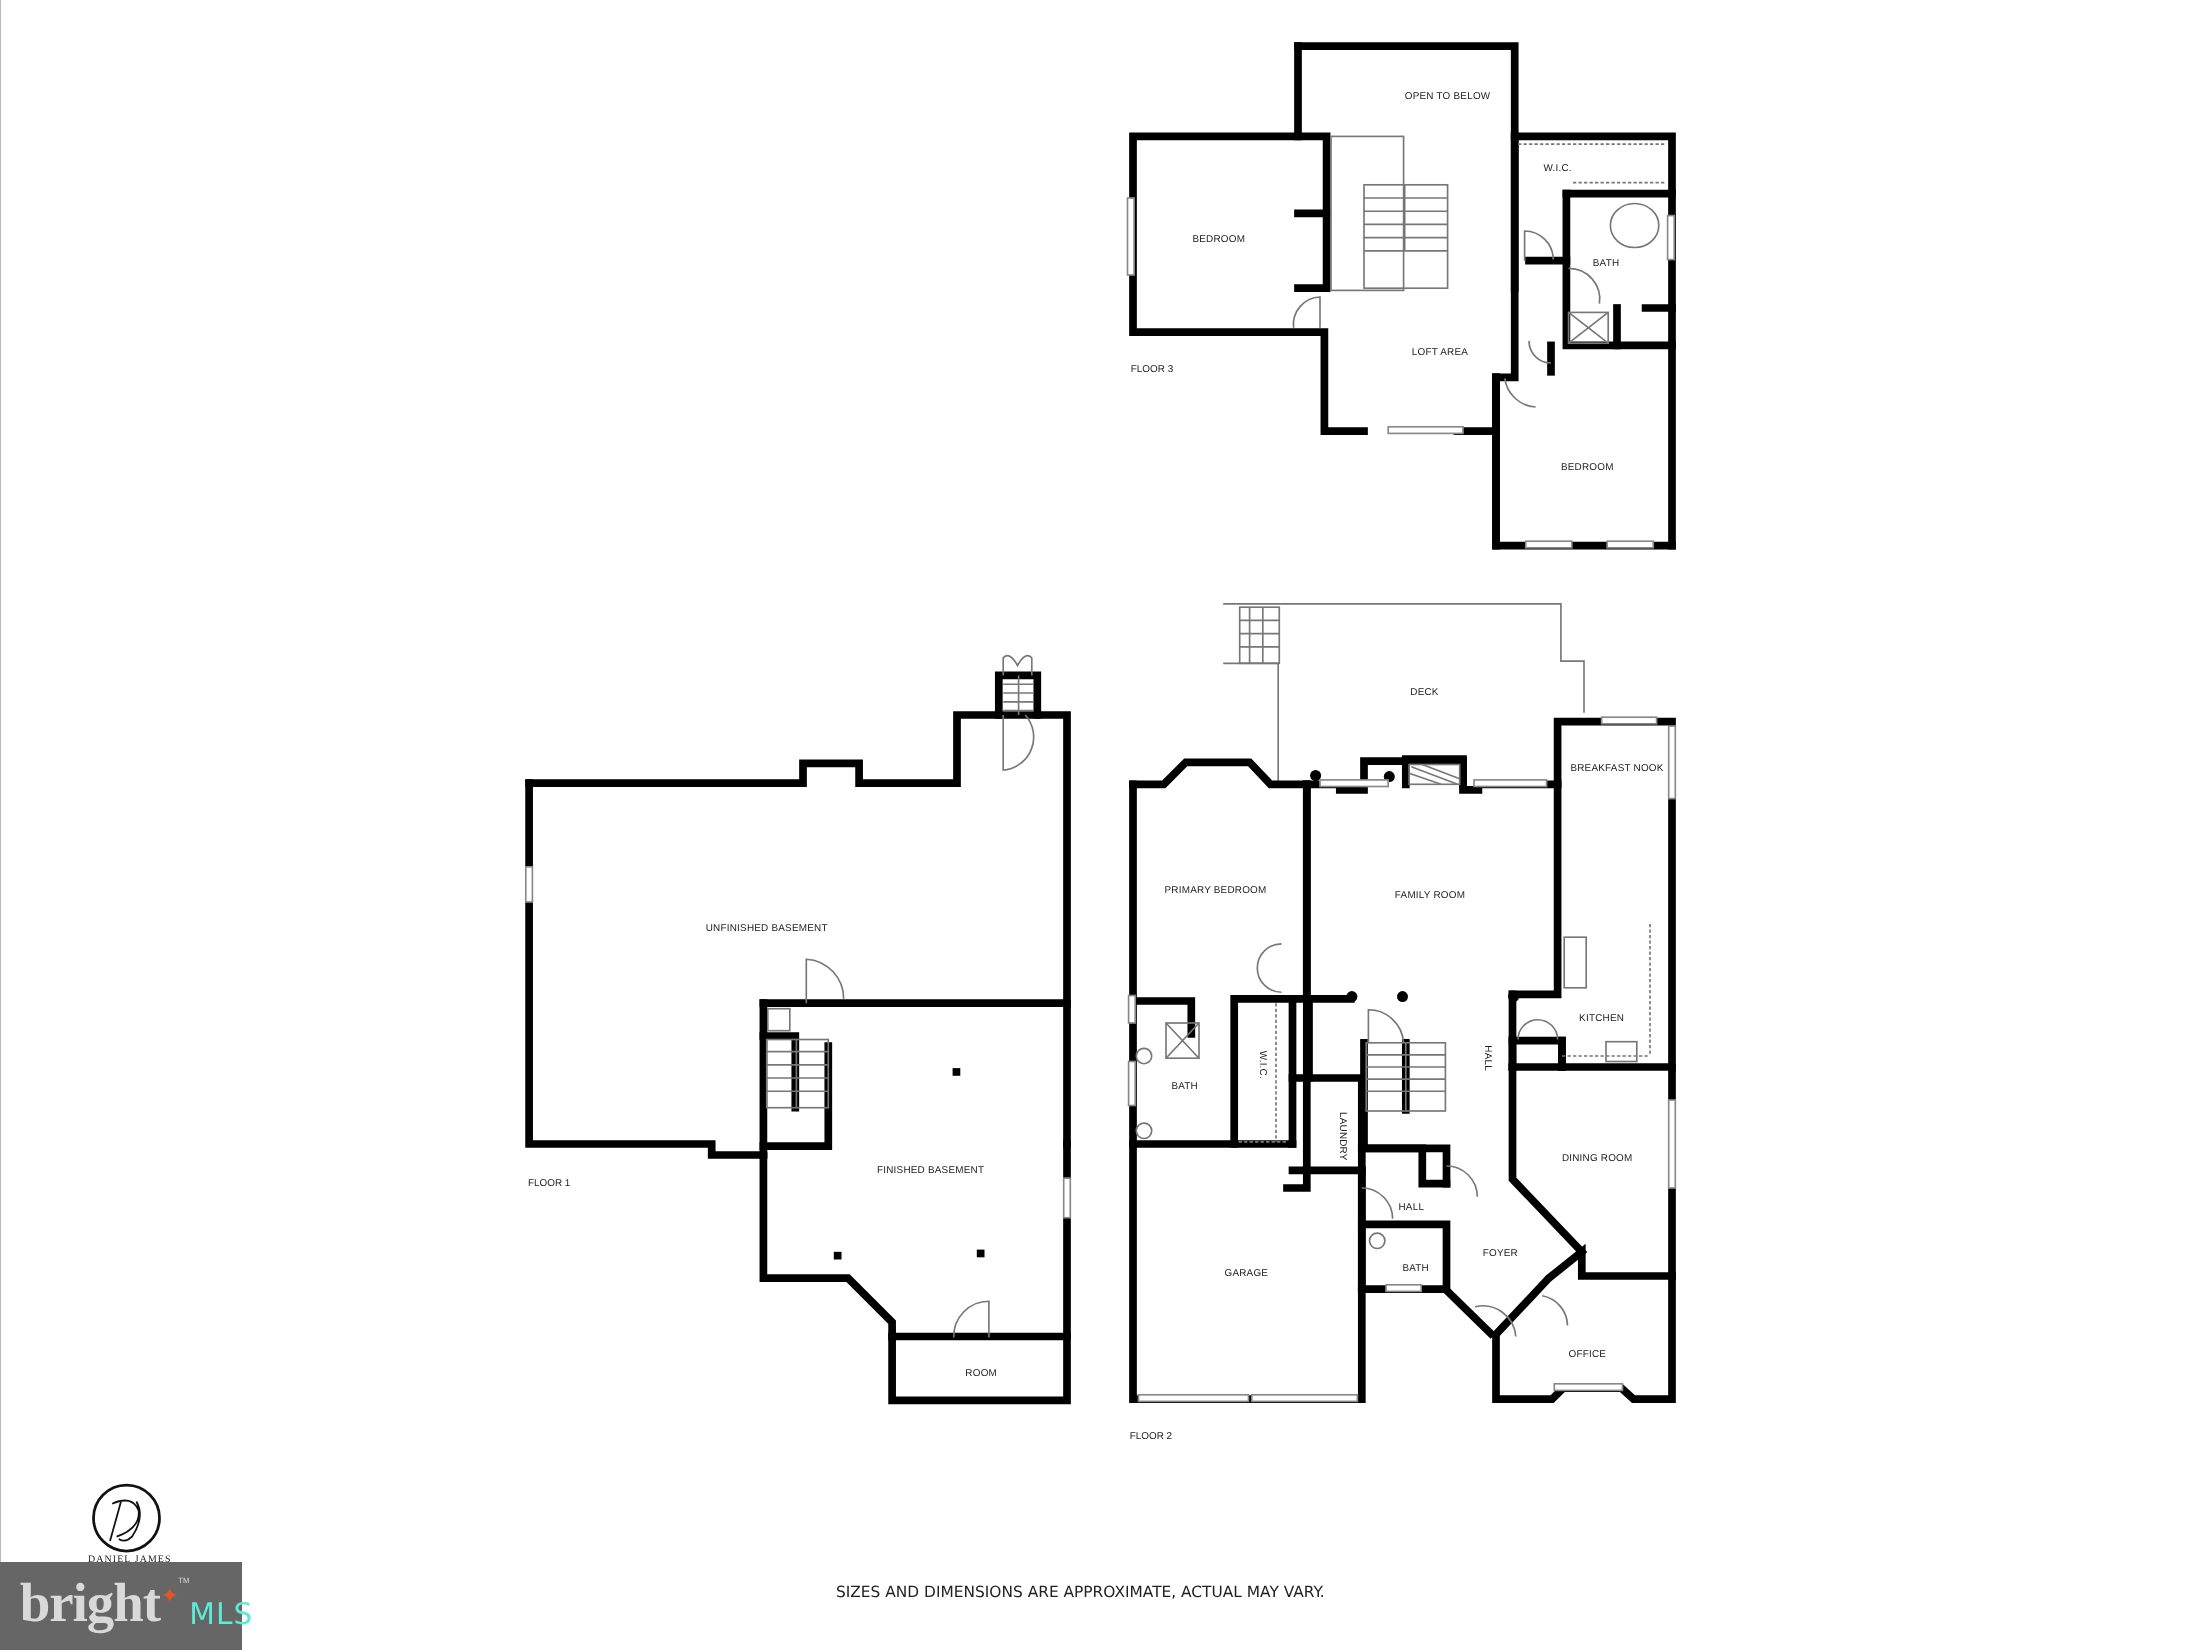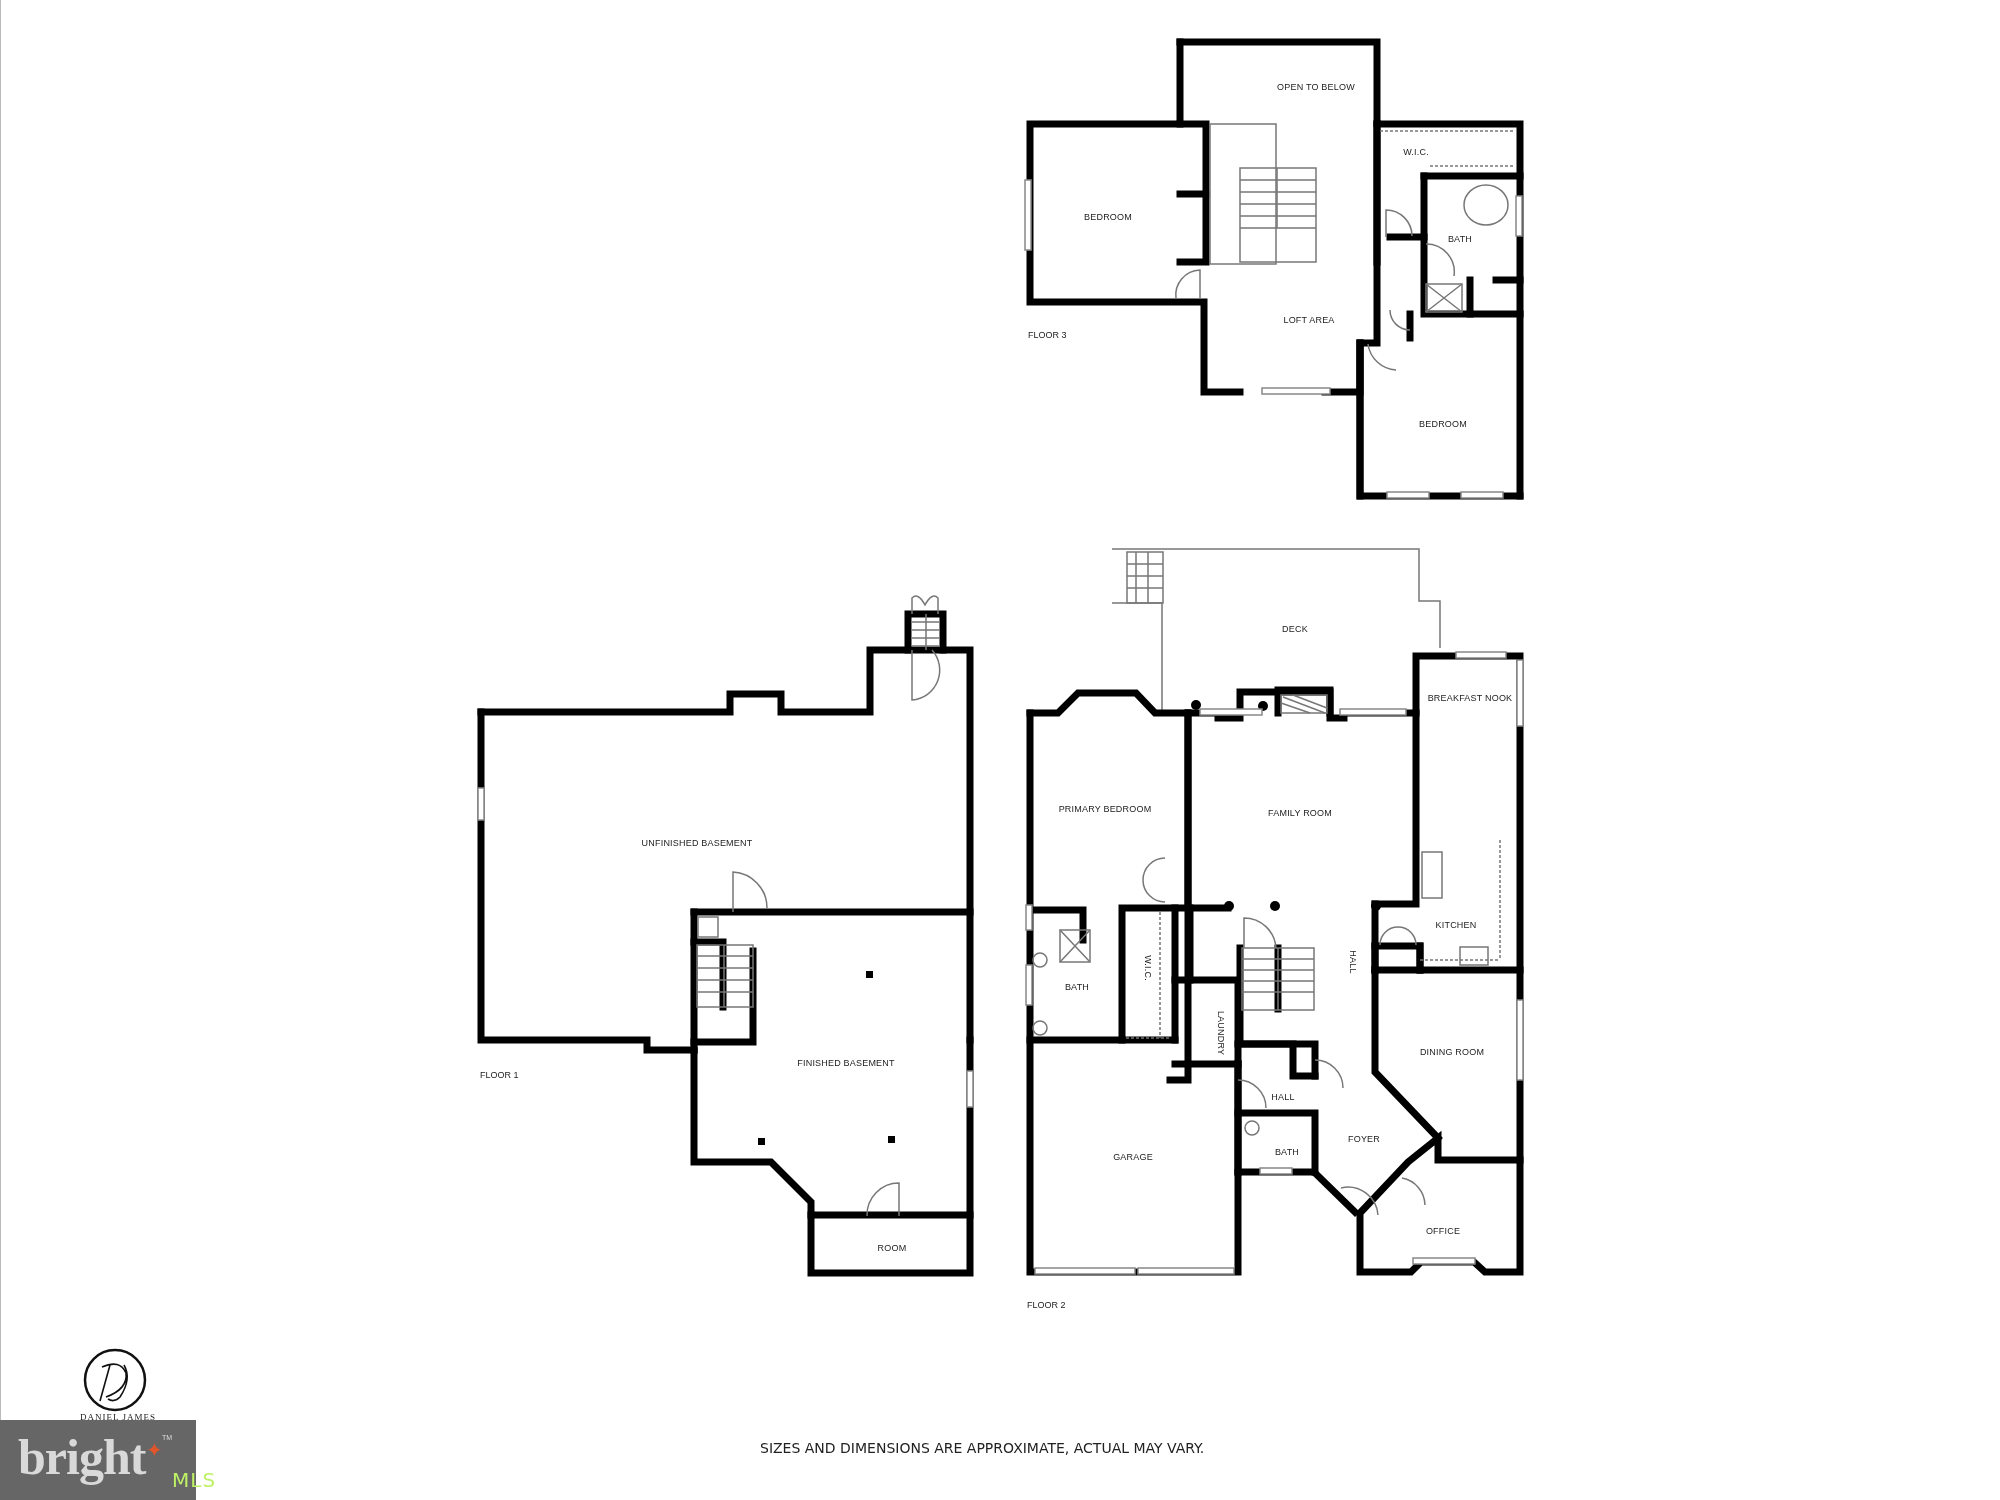--- a/index.html
+++ b/index.html
@@ -10,26 +10,26 @@
   .thin { stroke: #777; stroke-width: 1.5; fill: none; }
   .win { fill: #fff; stroke: #888; stroke-width: 1.5; }
   .lbl { font-size: 9px; fill: #222; letter-spacing: 0.2px; font-family: "Liberation Sans", "DejaVu Sans", sans-serif; }
   .floor-lbl { font-size: 9px; fill: #222; font-family: "Liberation Sans", "DejaVu Sans", sans-serif; }
   .col { fill: #000; }
   .disclaimer { position: absolute; left: 760px; top: 1440px; width: 480px; text-align: left;
                 font-size: 14px; color: #222; font-family: "DejaVu Sans", sans-serif; }
   .logo-dj { position: absolute; left: 80px; top: 1345px; width: 70px; height: 70px; }
   .logo-dj-text { position: absolute; left: 68px; top: 1412px; width: 100px; font-size: 9px; color: #222;
                   letter-spacing: 1px; text-align: center; font-family: "Liberation Serif", serif; }
-  .bright { position: absolute; left: 0; top: 1420px; width: 196px; height: 80px; background: #666666; }
+  .bright { position: absolute; left: 0; top: 1420px; width: 220px; height: 80px; background: #666666; }
   .bright-word { position: absolute; left: 18px; top: 8px; font-size: 50px; color: #d9d9d9;
                  font-family: "Liberation Serif", serif; font-weight: bold; letter-spacing: -1px; }
   .bright-star { position: absolute; left: 146px; top: 18px; font-size: 20px; color: #e0552a; }
   .bright-tm { position: absolute; left: 162px; top: 14px; font-size: 7px; color: #ddd; }
-  .bright-mls { position: absolute; left: 172px; top: 48px; font-size: 20px; color: #bef264;
+  .bright-mls { position: absolute; left: 172px; top: 32px; font-size: 27px; color: #5eead4;
                 font-family: "DejaVu Sans", sans-serif; letter-spacing: 1px; }
   .left-edge { position: absolute; left: 0; top: 0; width: 1px; height: 1500px; background: #bbb; }
 </style>
 </head>
 <body>
 
 <div class="left-edge"></div>
 
 <svg id="plan" viewBox="0 0 2000 1500" xmlns="http://www.w3.org/2000/svg">
 

